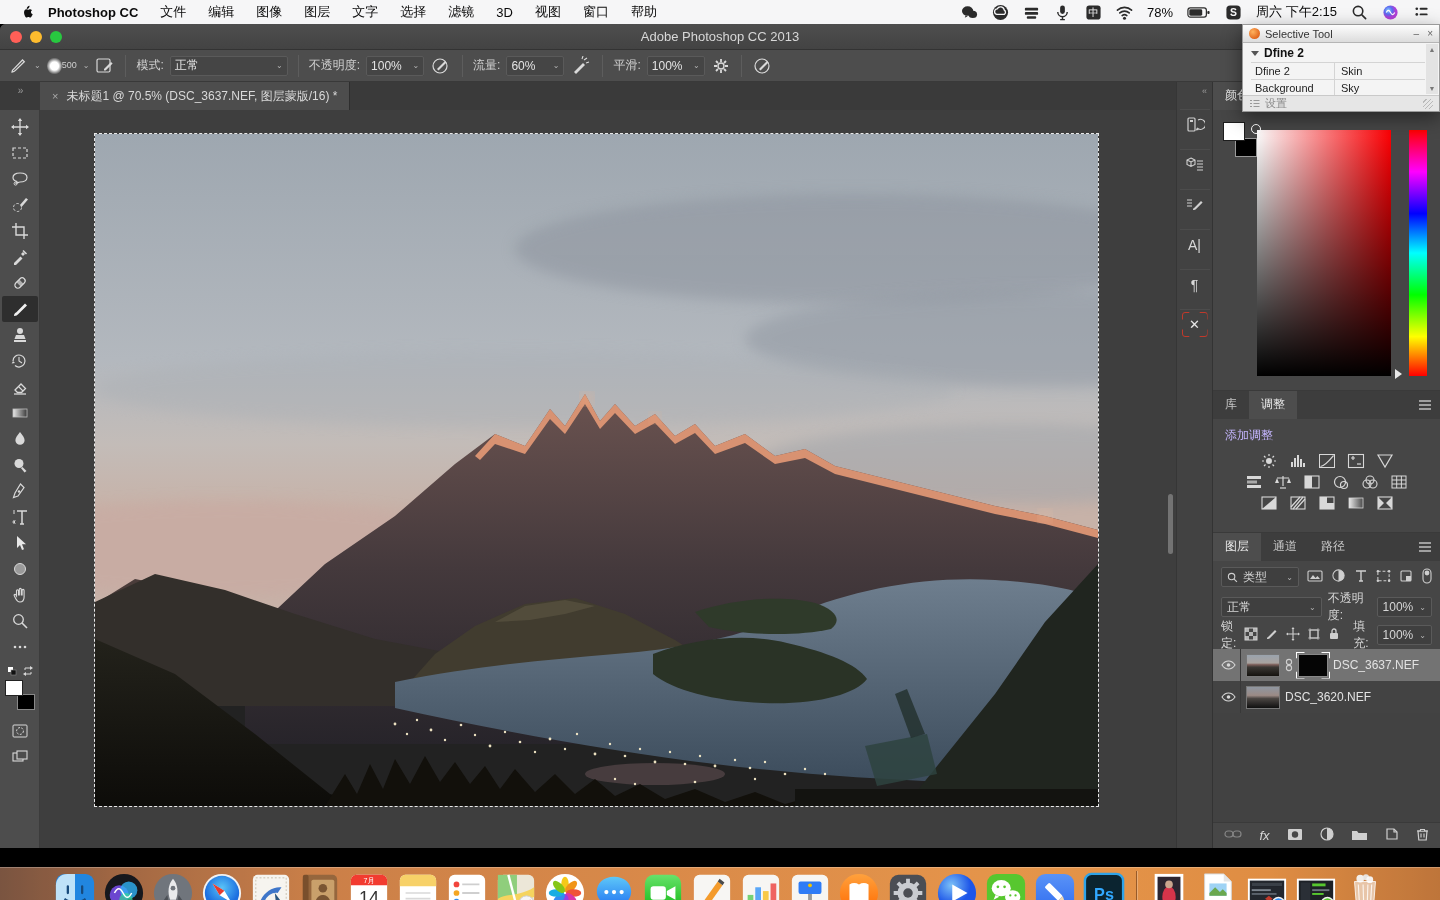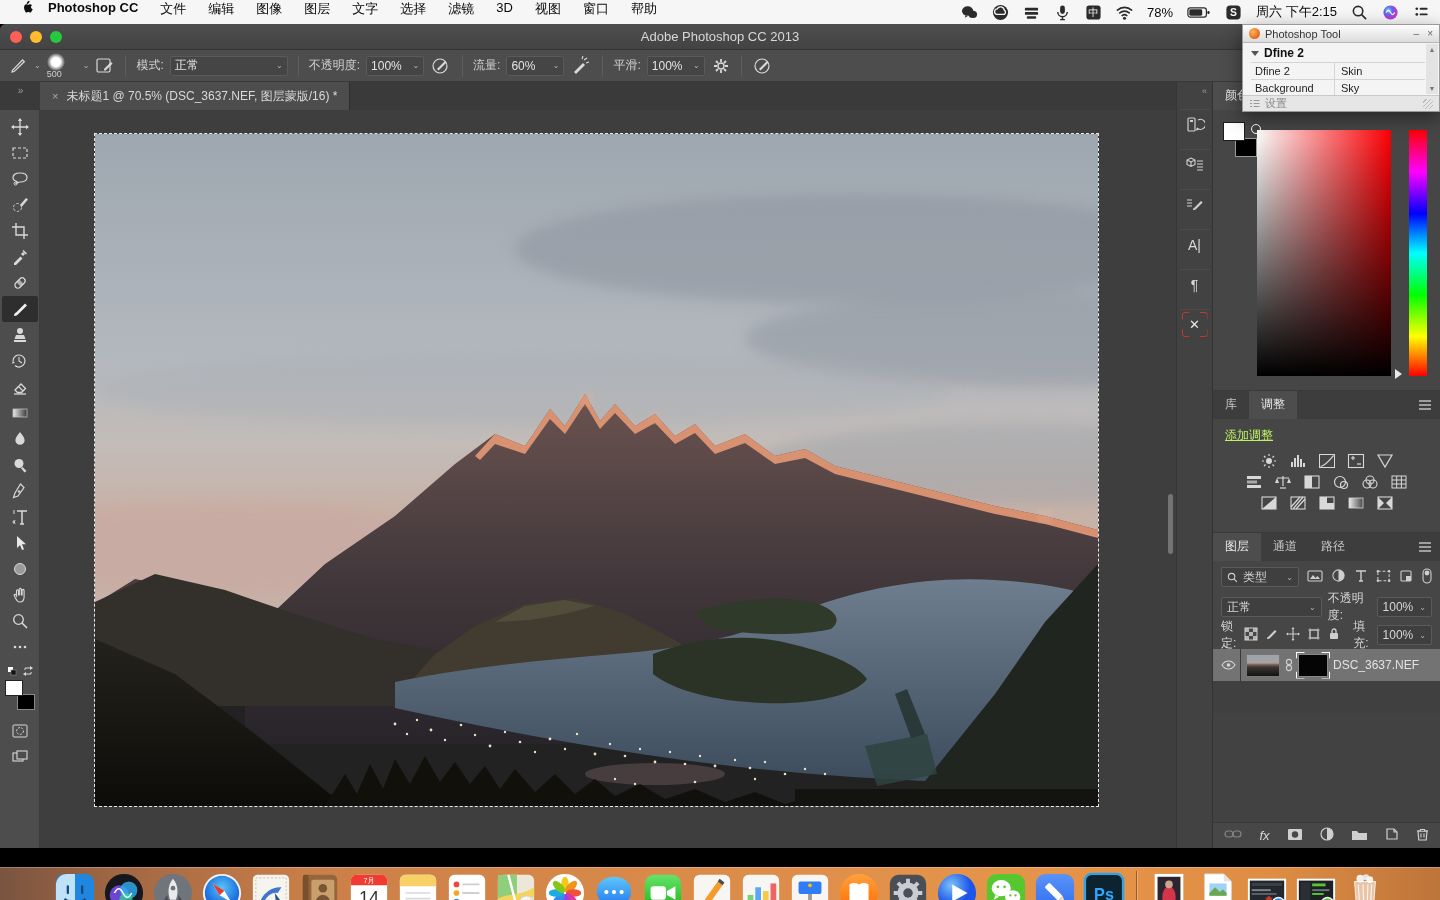--- a/index.html
+++ b/index.html
@@ -2,21 +2,21 @@
 <html><head>
 <meta charset="utf-8">
 <style>
   * { margin:0; padding:0; box-sizing:border-box; }
   html,body { width:1440px; height:900px; overflow:hidden; background:#000;
     font-family:"Liberation Sans","DejaVu Sans",sans-serif; }
   .screen { position:absolute; inset:0; width:1440px; height:900px; overflow:hidden; }
 
   
   .menubar { position:absolute; left:0; top:0; width:1440px; height:24px;
-    background:#f6f6f7; display:flex; color:#0a0a0a;
+    background:#f6f6f7; display:flex; align-items:center; color:#0a0a0a;
     font-size:13px; padding:0 10px; z-index:50; }
   .menubar .apple { width:14px; height:14px; margin:0 14px 0 10px; }
   .menubar .appname { font-weight:bold; margin-right:22px; }
   .menubar .menu-item { margin-right:22px; cursor:default; }
   .menubar .spacer { flex:1; }
   .mb-status { display:flex; align-items:center; gap:14px; font-size:13px; }
   .mb-ic { width:17px; height:17px; display:inline-block; }
 
   
   .ps-window { position:absolute; left:0; top:24px; width:1440px; height:824px;
@@ -31,21 +31,21 @@
   .win-title { position:absolute; left:0; right:0; text-align:center; color:#d8d8d8; font-size:13px; }
 
   .optionsbar { position:absolute; left:0; top:26px; width:100%; height:32px;
     background:#4d4d4d; border-bottom:1px solid #393939; display:flex; align-items:center;
     color:#d5d5d5; font-size:12px; padding:0 8px; gap:6px; }
   .opt-sep { width:1px; height:22px; background:#5d5d5d; margin:0 4px; }
   .opt-label { color:#cfcfcf; }
   .opt-select { background:#454545; border:1px solid #5a5a5a; border-radius:2px;
     height:20px; display:flex; align-items:center; padding:0 4px; gap:6px; color:#e3e3e3; }
   .opt-select .chev { font-size:8px; color:#b5b5b5; }
-  .brush-preview { display:flex; flex-direction:column; align-items:flex-start; width:30px; }
+  .brush-preview { display:flex; align-items:center; width:30px; }
   .brush-dot { width:18px; height:18px; border-radius:50%;
     background:radial-gradient(circle,#ffffff 0%,#ffffff 35%,rgba(255,255,255,0) 72%); }
   .brush-size { font-size:9px; color:#cfcfcf; margin-top:-2px; }
 
   .tabbar { position:absolute; left:0; top:58px; width:1176px; height:28px;
     background:#3a3a3a; display:flex; align-items:stretch; }
   .tab-chev { width:40px; color:#9a9a9a; font-size:10px; display:flex; align-items:flex-start;
     justify-content:center; padding-top:3px; letter-spacing:-1px; }
   .doc-tab { background:#4d4d4d; color:#d9d9d9; font-size:12px; display:flex;
     align-items:center; gap:8px; padding:0 12px; border-right:1px solid #2e2e2e; }
@@ -103,21 +103,21 @@
     background:linear-gradient(to bottom, rgba(0,0,0,0) 0%, #000 100%),
                linear-gradient(to right, #ffffff 0%, #ff0004 100%); }
   .cp-picker { position:absolute; left:-6px; top:-6px; width:10px; height:10px; border:1.5px solid #fff; border-radius:50%; }
   .cp-hue { position:absolute; left:196px; top:48px; width:18px; height:246px;
     background:linear-gradient(to bottom,#ff0000,#ff00ff 17%,#0000ff 34%,#00ffff 50%,#00ff00 67%,#ffff00 84%,#ff0000 100%); }
   .cp-hue-arrow { position:absolute; left:182px; top:287px; width:0; height:0;
     border-left:7px solid #e8e8e8; border-top:5px solid transparent; border-bottom:5px solid transparent; }
 
   
   .adj-panel { height:142px; border-top:1px solid #3a3a3a; }
-  .adj-label { padding:8px 0 4px 12px; color:#bef264;text-decoration:underline; }
+  .adj-label { padding:8px 0 4px 12px; color:#c4b5fd; }
   .adj-row { display:flex; justify-content:center; gap:9px; margin-top:5px; }
   .adj-ic { width:20px; height:16px; display:flex; align-items:center; justify-content:center; }
 
   
   .layers-panel { height:316px; border-top:1px solid #3a3a3a; display:flex; flex-direction:column; }
   .lp-filter { height:32px; display:flex; align-items:center; gap:8px; padding:0 8px; }
   .lp-type { background:#3f3f3f; border:1px solid #5a5a5a; border-radius:2px; height:20px;
     display:flex; align-items:center; gap:5px; padding:0 5px; width:78px; }
   .lp-type .chev { margin-left:auto; font-size:8px; color:#b5b5b5; }
   .lp-fic { color:#d0d0d0; }
@@ -876,20 +876,30 @@
                 </svg>
               </span>
             <span class="l-thumb"></span>
             <svg width="8" height="14" viewBox="0 0 8 14">
                 <circle cx="4" cy="4" r="2.6" fill="none" stroke="#cfcfcf" stroke-width="1.1"></circle>
                 <circle cx="4" cy="10" r="2.6" fill="none" stroke="#cfcfcf" stroke-width="1.1"></circle>
               </svg>
             <span class="mask-thumb"></span>
             <span class="layer-name">DSC_3637.NEF</span>
           </div>
+          <div class="layer-row" style="background:#434343">
+            <span class="eye-box">
+                <svg width="15" height="10" viewBox="0 0 15 10">
+                  <path d="M1 5C3 1.8 5 1 7.5 1S12 1.8 14 5c-2 3.2-4 4-6.5 4S3 8.2 1 5z" fill="none" stroke="#d8d8d8" stroke-width="1.1"></path>
+                  <circle cx="7.5" cy="5" r="1.8" fill="#d8d8d8"></circle>
+                </svg>
+              </span>
+            <span class="l-thumb t2"></span>
+            <span class="layer-name">DSC_3620.NEF</span>
+          </div>
         </div>
         <div class="layer-fill-space"></div>
         <div class="lp-bottom">
           <span style="opacity:.45"><svg width="18" height="12" viewBox="0 0 18 12">
                 <rect x="1" y="3" width="8" height="6" rx="3" fill="none" stroke="#cfcfcf" stroke-width="1.2"></rect>
                 <rect x="9" y="3" width="8" height="6" rx="3" fill="none" stroke="#cfcfcf" stroke-width="1.2"></rect>
               </svg></span>
           <span style="color:#d8d8d8;font-style:italic;font-size:13px">fx</span>
           <span><svg width="16" height="13" viewBox="0 0 16 13">
                 <rect x="1" y="1" width="14" height="11" rx="1" fill="#cfcfcf"></rect>
@@ -911,21 +921,21 @@
                 <path d="M1 4h11M4.5 4V2.5h4V4M5 6.5v4M8 6.5v4" stroke="#cfcfcf" stroke-width="1.1"></path>
               </svg></span>
         </div>
       </div>
     </div>
   </div>
 
   <div class="sel-win">
     <div class="sw-title">
       <span class="sw-logo"></span>
-      <span class="t">Photoshop Tool</span>
+      <span class="t">Selective Tool</span>
       <span class="sw-btns">
         <span>–</span>
         <span>×</span>
       </span>
     </div>
     <div class="sw-body">
       <div class="sw-section">
         <span class="sw-tri"></span>
         <span>Dfine 2</span>
       </div>

